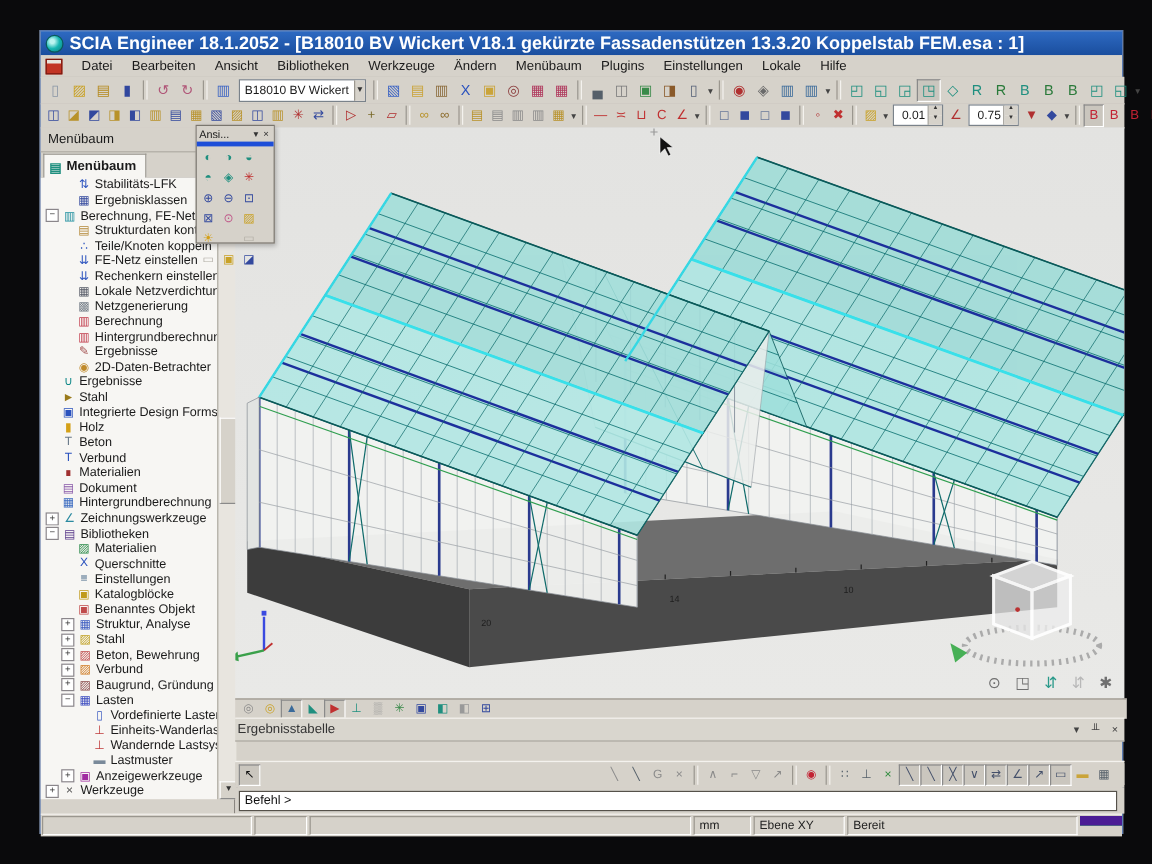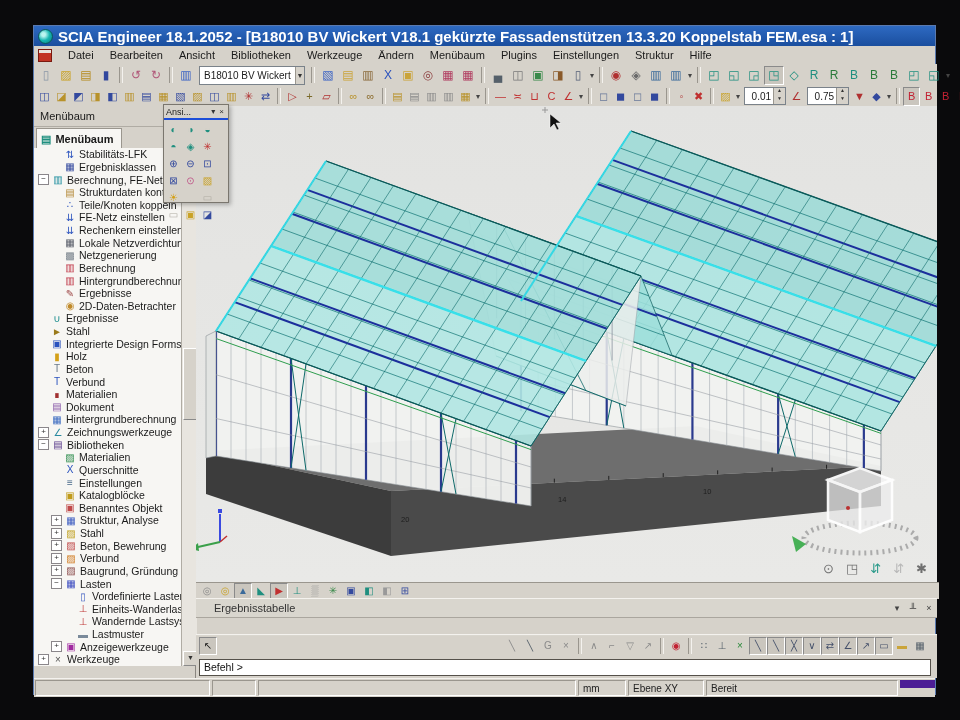--- a/index.html
+++ b/index.html
@@ -53,38 +53,38 @@
     text-align:center;margin-right:3px;flex:0 0 auto;color:#333;}
   .ticon{width:12px;font-size:10px;margin-right:3px;text-align:center;flex:0 0 auto;}
   #treescroll{left:147px;top:42px;width:15px;height:518px;background:#e8e5df;border-left:1px solid #b0aca4;}
   .sbtn{position:absolute;left:1px;width:13px;height:13px;background:#d6d2ca;border:1px solid;
     border-color:#fff #8a8a8a #8a8a8a #fff;font-size:7px;text-align:center;line-height:12px;color:#333;}
   #sthumb{position:absolute;left:1px;top:200px;width:13px;height:70px;background:#d6d2ca;border:1px solid;
     border-color:#fff #8a8a8a #8a8a8a #fff;}
   
   #palette{left:129px;top:78px;width:64px;height:97px;background:#d6d2ca;border:1px solid #7a766e;
     box-shadow:2px 2px 4px rgba(0,0,0,.25);z-index:20;}
-  #palette .ptitle{height:13px;background:#d6d2ca;border-bottom:2px solid #1d4ed8;display:flex;
+  #palette .ptitle{height:13px;background:#d6d2ca;border-bottom:4px solid #1d4ed8;display:flex;
     align-items:center;font-size:9px;padding:0 2px;}
   #palette .ptitle .pt{flex:1;}
   #palette .ptitle .pbtn{font-size:8px;padding:0 2px;color:#333;}
   #pgrid{display:flex;flex-wrap:wrap;width:62px;padding:1px 0 0 1px;}
   #pgrid .tbi{width:15px;height:15px;font-size:10px;}
   
   #viewport{left:162px;top:80px;width:741px;height:476px;background:linear-gradient(#e3e3e1,#e9e9e7);overflow:hidden;}
   #navicons{position:absolute;right:10px;bottom:6px;display:flex;gap:12px;font-size:13px;}
   #navicons span{cursor:default;}
   
   #vptools{left:162px;top:556px;width:741px;height:16px;background:#d6d2ca;border-top:1px solid #9a968e;
     display:flex;align-items:center;padding-left:2px;}
   #vptools .tbi{width:16px;height:14px;font-size:10px;}
   
   .phead{left:162px;width:741px;height:18px;background:#d9d6ce;border-top:1px solid #f4f2ee;
     border-bottom:1px solid #aaa69e;display:flex;align-items:center;font-size:11px;color:#333;}
-  .phead .pname{flex:1;padding-left:18px;}
+  .phead .pname{flex:1;padding-left:2px;}
   .phead .pbtn{width:16px;text-align:center;font-size:9px;color:#444;}
   #snaprow{left:162px;top:610px;width:741px;height:20px;background:#d6d2ca;display:flex;align-items:center;}
   #snaprow .tbi{width:16px;height:16px;font-size:10px;}
   #snapicons{margin-left:auto;display:flex;align-items:center;padding-right:8px;}
   #cmdrow{left:162px;top:630px;width:741px;height:22px;background:#d6d2ca;display:flex;align-items:center;}
   #cmdinput{flex:1;margin:0 6px 0 3px;height:15px;background:#fff;border:1px solid #55514a;
     font-size:10.5px;display:flex;align-items:center;padding-left:4px;color:#111;}
   
   #statusbar{left:0;top:652px;width:100%;height:18px;background:#d6d2ca;display:flex;align-items:stretch;
     border-top:1px solid #f4f2ee;font-size:10px;color:#222;}
@@ -107,21 +107,21 @@
     <span id="menuitems" style="display:flex;">
         <span class="menu-item">Datei</span>
         <span class="menu-item">Bearbeiten</span>
         <span class="menu-item">Ansicht</span>
         <span class="menu-item">Bibliotheken</span>
         <span class="menu-item">Werkzeuge</span>
         <span class="menu-item">Ändern</span>
         <span class="menu-item">Menübaum</span>
         <span class="menu-item">Plugins</span>
         <span class="menu-item">Einstellungen</span>
-        <span class="menu-item">Struktur</span>
+        <span class="menu-item">Lokale</span>
         <span class="menu-item">Hilfe</span>
       </span>
   </div>
 
   <div id="toolbar1" class="abs tbar">
       <span class="tbi" title="new-project" style="color: rgb(138, 150, 166);">▯</span>
       <span class="tbi" title="open-project" style="color: rgb(201, 162, 39);">▨</span>
       <span class="tbi" title="save-archive" style="color: rgb(181, 138, 30);">▤</span>
       <span class="tbi" title="save" style="color: rgb(49, 71, 158);">▮</span>
       <span class="sep"></span>

